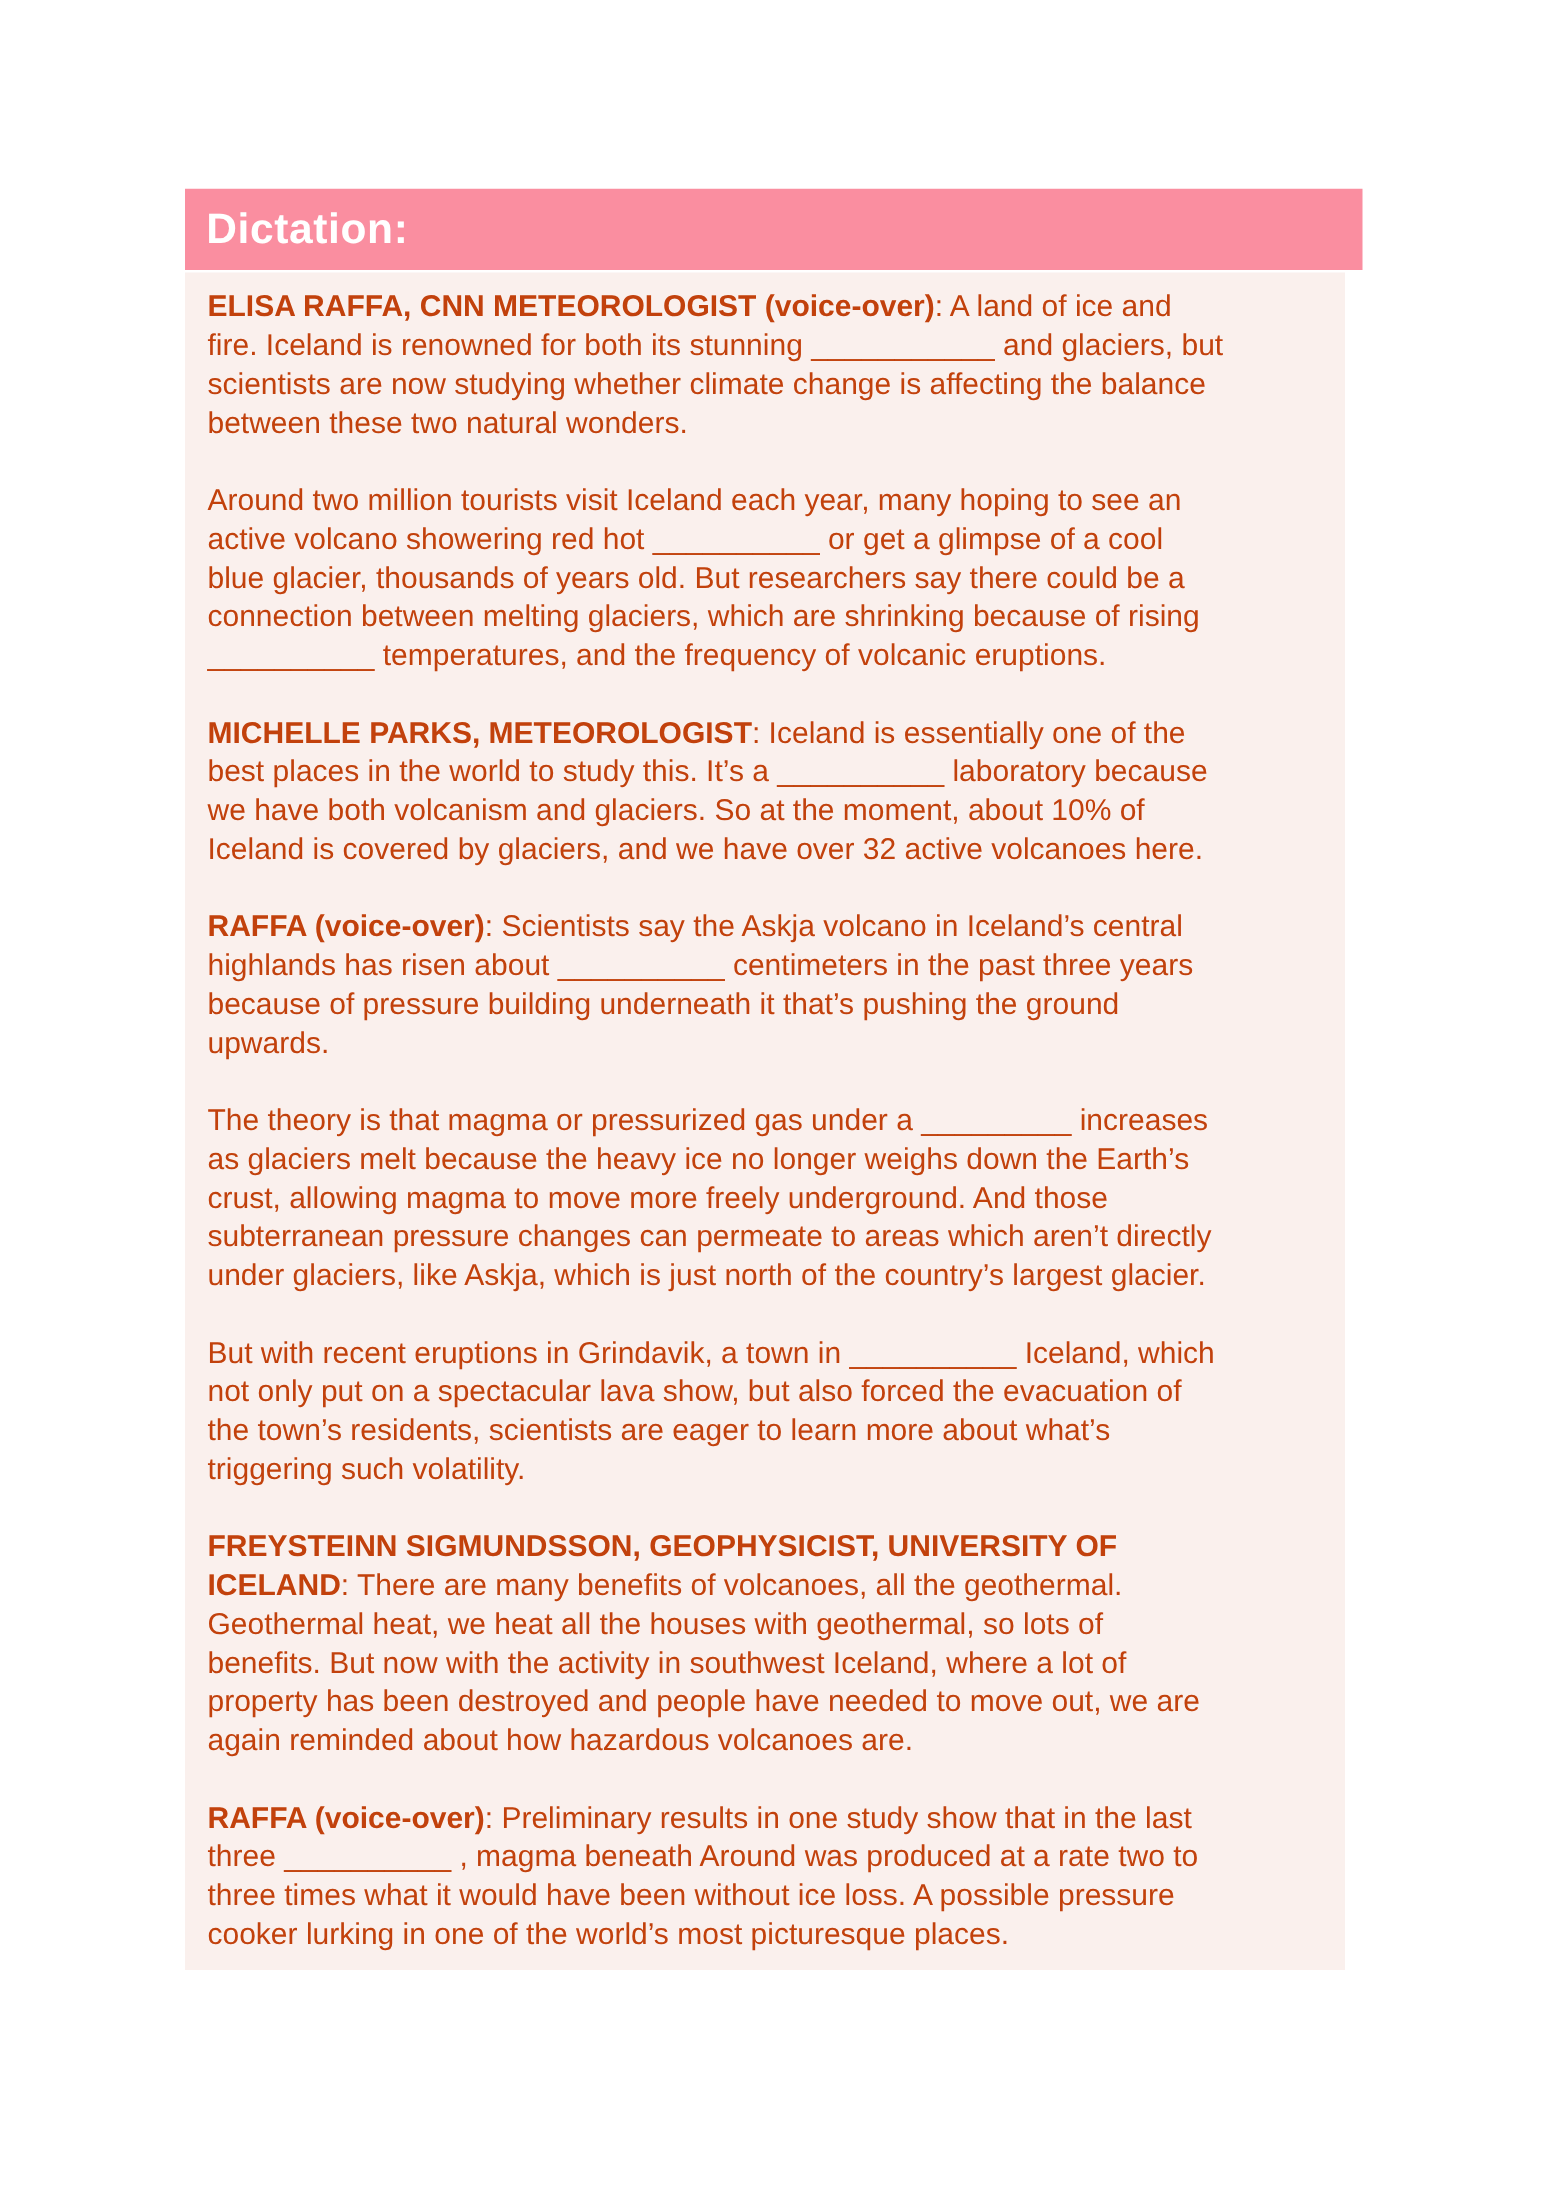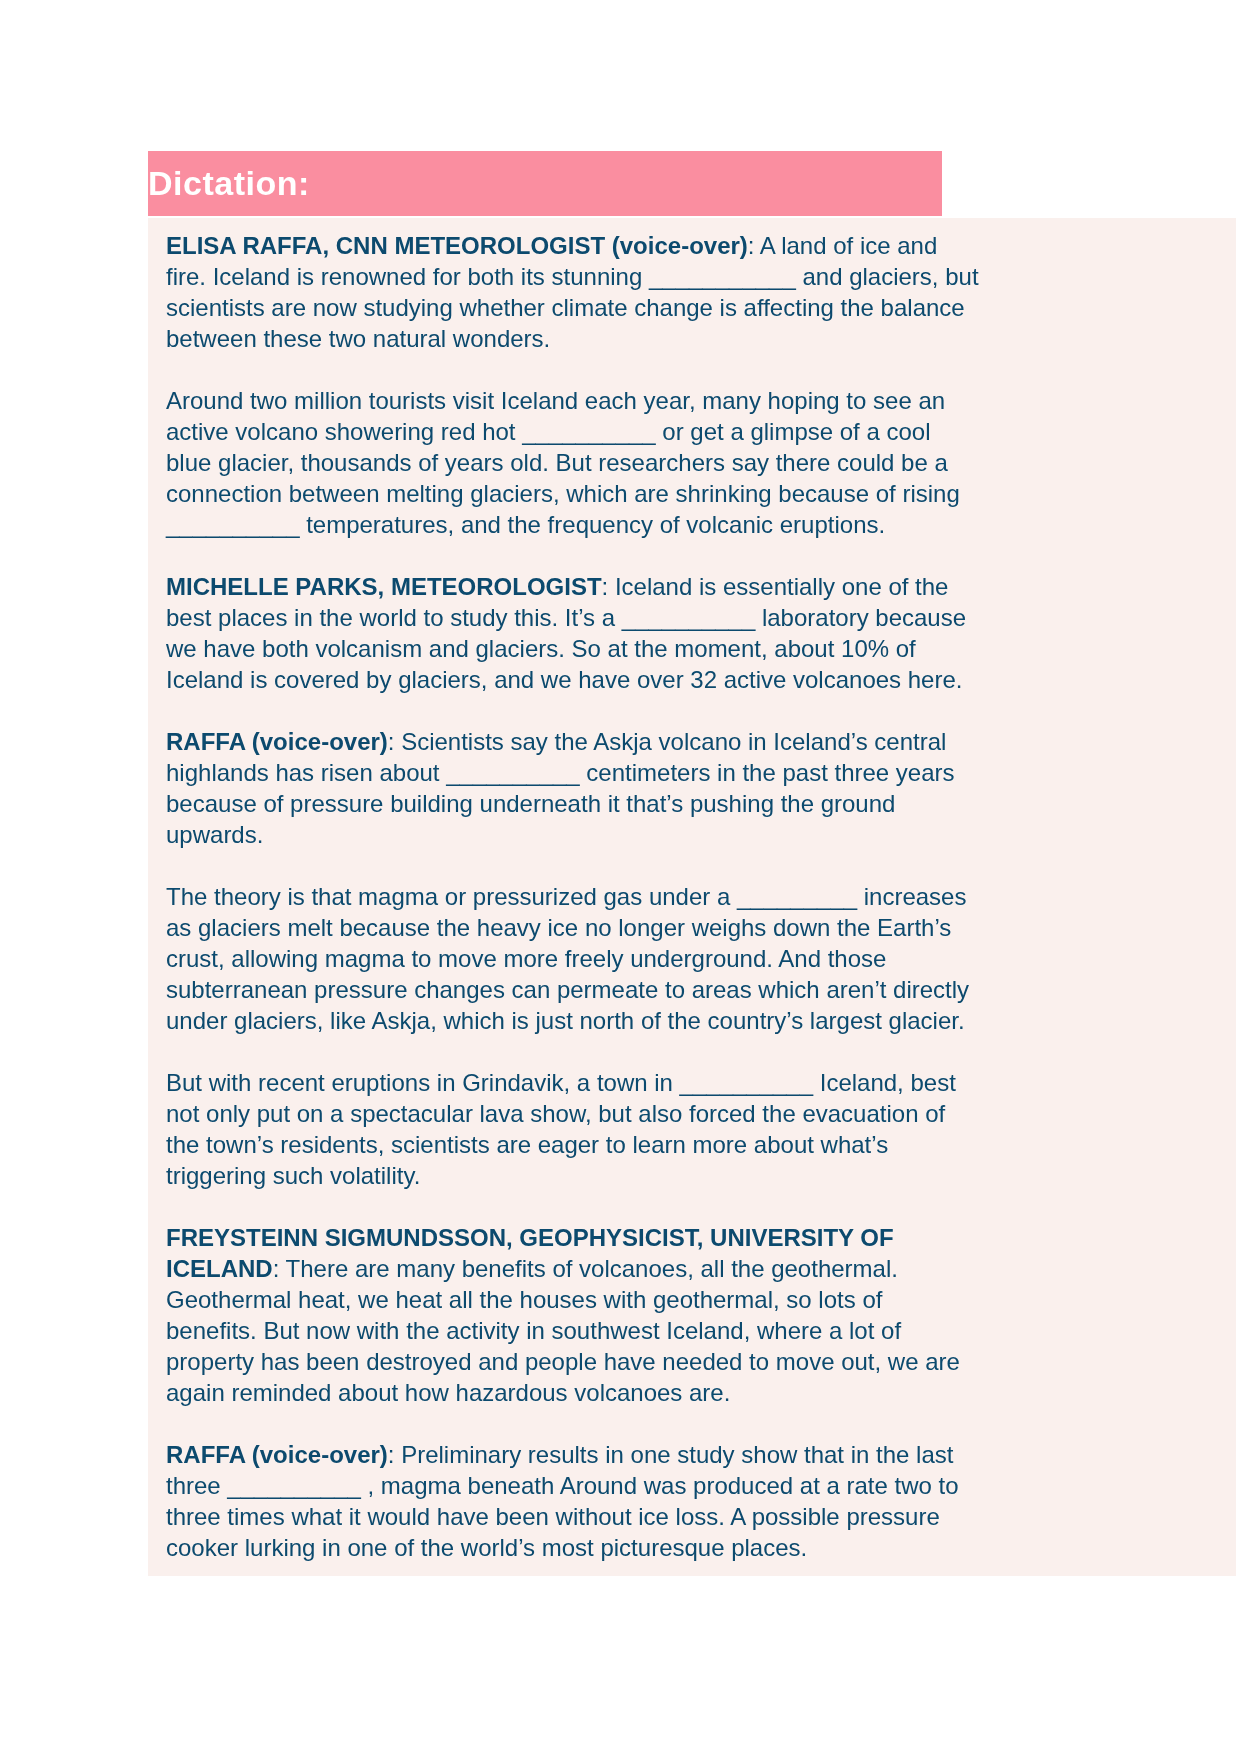--- a/index.html
+++ b/index.html
@@ -12,44 +12,44 @@
     width: 1242px;
     height: 1755px;
     background: #ffffff;
     font-family: "Liberation Sans", sans-serif;
     overflow: hidden;
   }
   .header {
     position: absolute;
     left: 148px;
     top: 151px;
-    width: 794px;
+    width: 942px;
     height: 65px;
     background: #FA8EA0;
     display: flex;
     align-items: center;
     box-sizing: border-box;
-    padding-left: 0;
+    padding-left: 17px;
   }
   .header-title {
     color: #ffffff;
     font-weight: bold;
     font-size: 34px;
     letter-spacing: 0.5px;
   }
   .doc {
     position: absolute;
     left: 148px;
     top: 218px;
-    width: 1088px;
+    width: 928px;
     height: 1358px;
     background: #FAF0ED;
     box-sizing: border-box;
     padding: 12px 18px 0 18px;
-    color: #0c4a6e;
+    color: #c2410c;
     font-size: 24px;
     line-height: 31px;
   }
   .para {
     margin: 0 0 31px 0;
   }
   .speaker {
     font-weight: bold;
     white-space: pre-line;
   }
@@ -88,21 +88,21 @@
 highlands has risen about __________ centimeters in the past three years
 because of pressure building underneath it that’s pushing the ground
 upwards.</span></p>
 
     <p class="para"><strong class="speaker"></strong><span class="ptext">The theory is that magma or pressurized gas under a _________ increases
 as glaciers melt because the heavy ice no longer weighs down the Earth’s
 crust, allowing magma to move more freely underground.  And those
 subterranean pressure changes can permeate to areas which aren’t directly
 under glaciers, like Askja, which is just north of the country’s largest glacier.</span></p>
 
-    <p class="para"><strong class="speaker"></strong><span class="ptext">But with recent eruptions in Grindavik, a town in __________ Iceland, best
+    <p class="para"><strong class="speaker"></strong><span class="ptext">But with recent eruptions in Grindavik, a town in __________ Iceland, which
 not only put on a spectacular lava show, but also forced the evacuation of
 the town’s residents, scientists are eager to learn more about what’s
 triggering such volatility.</span></p>
 
     <p class="para"><strong class="speaker">FREYSTEINN SIGMUNDSSON, GEOPHYSICIST, UNIVERSITY OF
 ICELAND</strong><span class="ptext">: There are many benefits of volcanoes, all the geothermal.
 Geothermal heat, we heat all the houses with geothermal, so lots of
 benefits. But now with the activity in southwest Iceland, where a lot of
 property has been destroyed and people have needed to move out, we are
 again reminded about how hazardous volcanoes are.</span></p>

